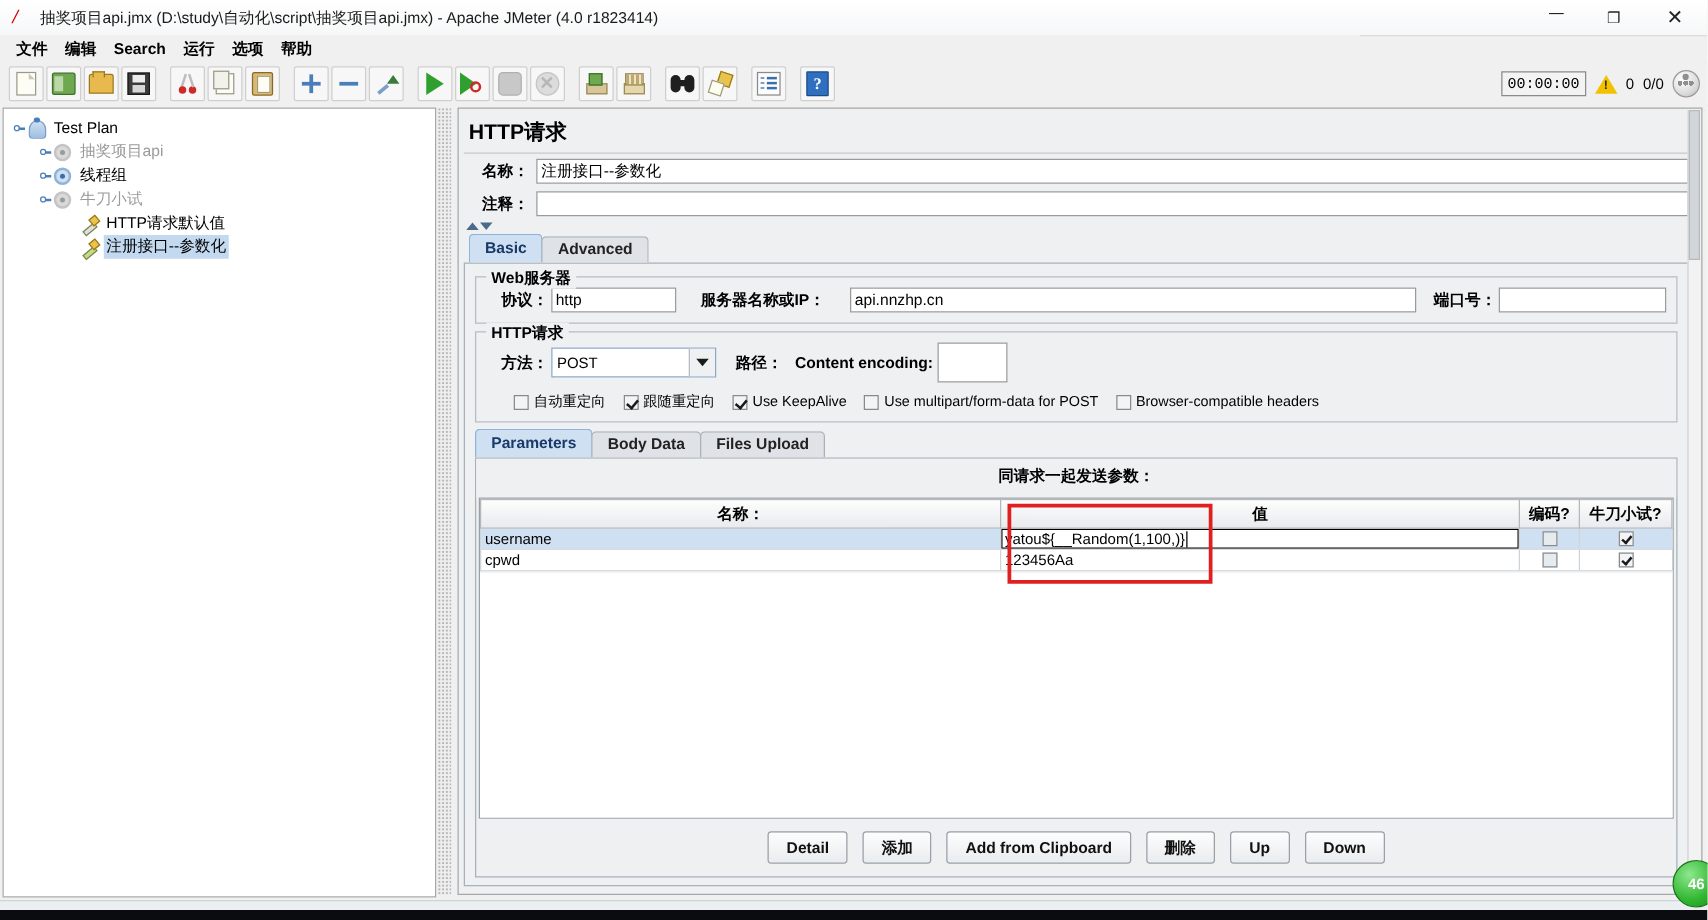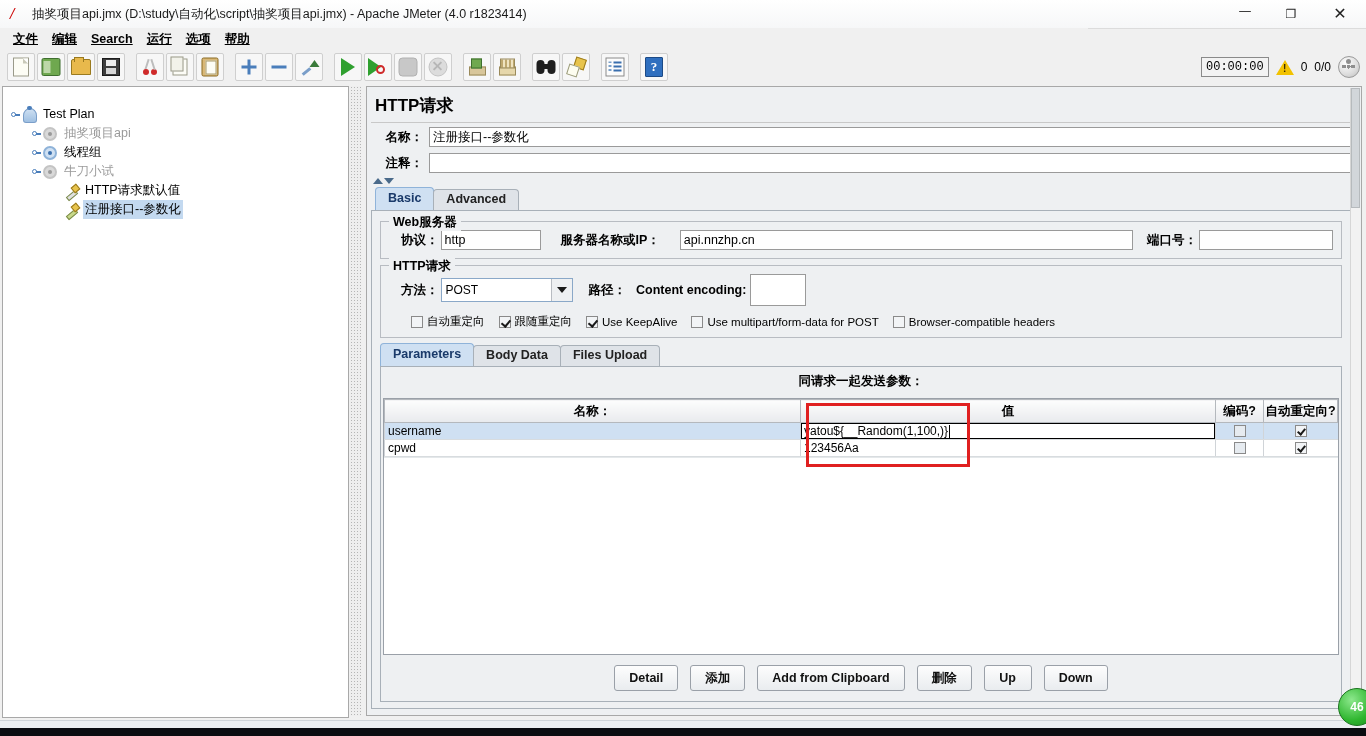--- a/index.html
+++ b/index.html
@@ -23,21 +23,21 @@
   .wbtn{width:46px;height:28px;display:flex;align-items:center;justify-content:center;
     font-size:13px;color:#222;}
   .wbtn:last-child{width:52px;}
   .wbtn .glyph{font-family:"DejaVu Sans",sans-serif;font-size:14px;line-height:1;}
   .wbtn.min .glyph{font-size:13px;position:relative;top:-4px;}
   .wbtn.max .glyph{font-size:12px;}
   .wbtn.close .glyph{font-size:16px;}
 
   
   .menubar{position:absolute;left:0;top:28px;width:1088px;height:22px;
-    background:#f0f0f0;display:flex;align-items:center;padding-left:6px;box-sizing:border-box;text-decoration:underline;}
+    background:#f0f0f0;display:flex;align-items:center;padding-left:6px;box-sizing:border-box;}
   .menu-item{height:18px;line-height:18px;padding:0 7px;font-size:12.5px;color:#000;
     font-weight:bold;white-space:nowrap;}
 
   
   .toolbar{position:absolute;left:0;top:50px;width:1366px;height:34px;
     background:#f0f0f0;border-bottom:1px solid #b9b9b9;}
   .tgroup{position:absolute;top:2px;height:30px;display:flex;align-items:center;gap:0px;}
   .tbtn{width:28px;height:28px;margin:0 1px;border:1px solid #cfcfcf;background:#f7f7f7;
     border-radius:2px;display:flex;align-items:center;justify-content:center;
     box-sizing:border-box;position:relative;}
@@ -131,21 +131,21 @@
 
   
   .content{position:absolute;left:0;top:84px;width:1366px;height:636px;background:#f0f0f0;}
   .tree-pane{position:absolute;left:2px;top:2px;width:345px;height:630px;background:#fff;
     border:1px solid #a8a8a8;overflow:hidden;}
   .splitter{position:absolute;left:350px;top:2px;width:11px;height:630px;
     background-image:radial-gradient(#b5b5b5 0.8px,transparent 0.9px);
     background-size:3px 3px;background-color:#eeeeee;}
 
   
-  .tree{padding:6px 16px 0 4px;font-size:12.5px;margin-top:12px;}
+  .tree{padding:6px 16px 0 4px;font-size:12.5px;}
   .tnode{position:relative;height:19px;line-height:19px;white-space:nowrap;display:flex;align-items:center;}
   .thandle{width:13px;height:19px;position:relative;flex:0 0 13px;}
   .thandle.kdown:before{content:"";position:absolute;left:4px;top:7px;width:5px;height:5px;
     border-radius:50%;border:1.5px solid #4a7ebb;box-sizing:border-box;}
   .thandle.kdown:after{content:"";position:absolute;left:8px;top:9px;width:5px;height:1.5px;background:#4a7ebb;}
   .tlabel{padding:0 2px;}
   .tlabel.sel{background:#c3d9f0;}
   .tlabel.dis{color:#9a9a9a;}
   .ticon{width:18px;height:18px;position:relative;flex:0 0 18px;margin-right:3px;}
   .ic-plan{position:absolute;left:3px;top:2px;width:12px;height:13px;
@@ -551,21 +551,21 @@
                   <col style="width:416px">
                     <col>
                     <col style="width:48px">
                     <col style="width:74px">
                 </colgroup>
                 <thead>
                     <tr id="ptbl-head">
                       <th>名称：</th>
                       <th>值</th>
                       <th>编码?</th>
-                      <th>自动重定向?</th>
+                      <th>牛刀小试?</th>
                     </tr>
                   </thead>
                 <tbody id="ptbl-body">
                     <tr class="sel">
                       <td>username</td>
                       <td>
                         <div class="cell-edit">
                           <span>yatou${__Random(1,100,)}</span>
                           <span class="caret"></span>
                         </div>

